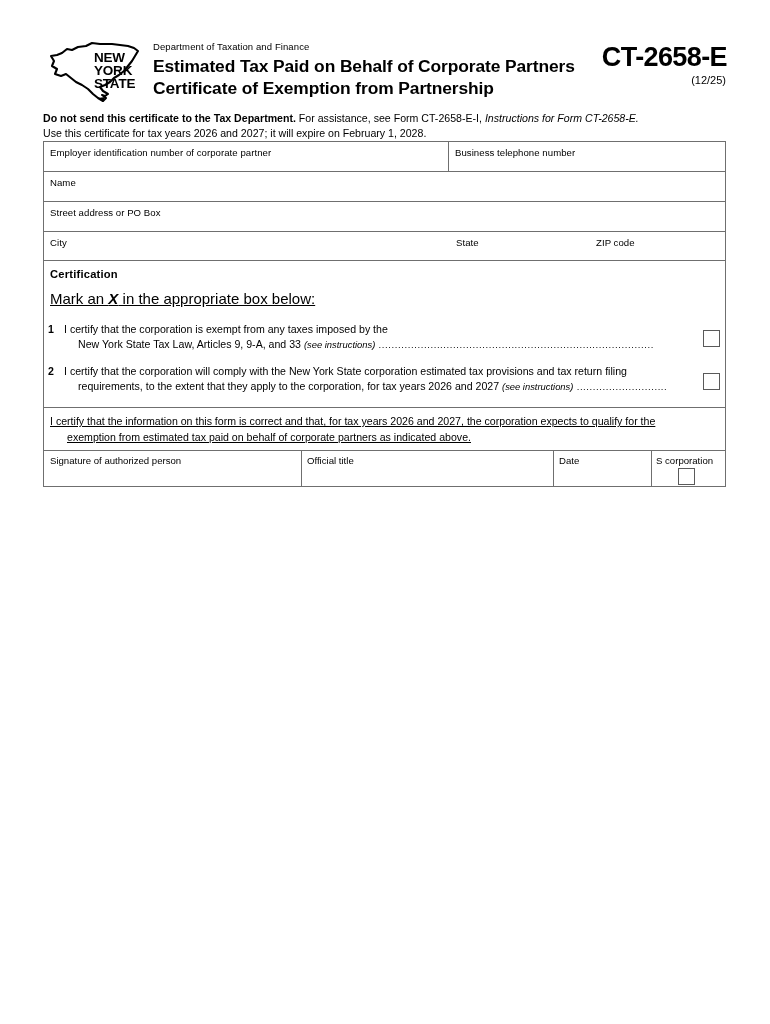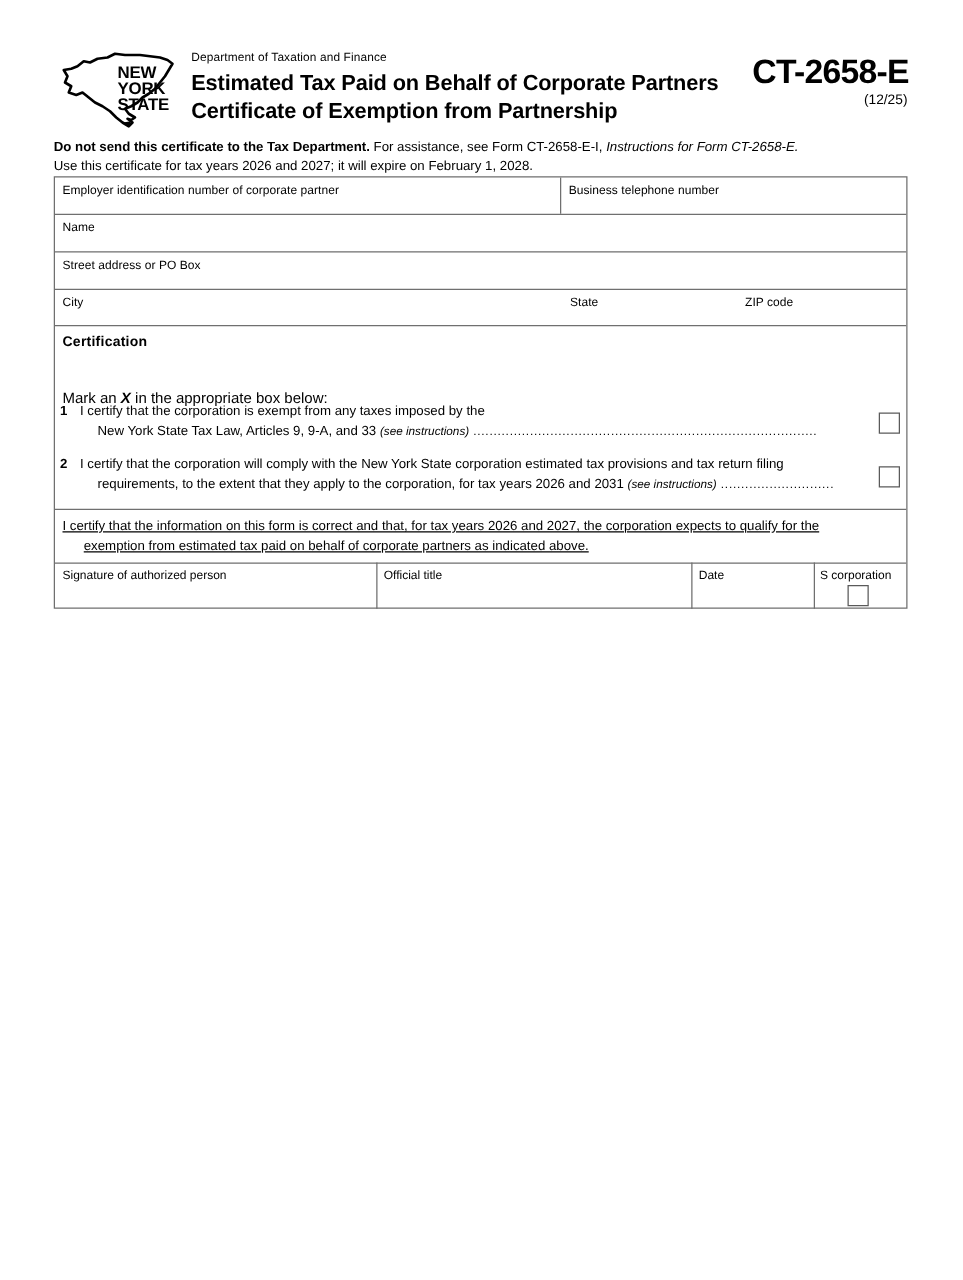--- a/index.html
+++ b/index.html
@@ -128,22 +128,23 @@
     position: absolute;
     left: 6px;
     top: 126px;
     font-size: 11.2px;
     font-weight: bold;
     letter-spacing: 0.2px;
   }
   .cert-instruct {
     position: absolute;
     left: 6px;
-    top: 169px;
-    font-size: 12px;
+    top: 148px;
+    font-size: 15px;
+    text-decoration: underline;
   }
   .cert-instruct i { font-style: italic; font-weight: bold; }
 
   .cert-item {
     position: absolute;
     left: 4px;
     width: 672px;
     font-size: 10.6px;
     line-height: 15px;
   }
@@ -282,21 +283,21 @@
         <span>I certify that the corporation is exempt from any taxes imposed by the</span>
         <span class="indent"><span>New York State Tax Law, Articles 9, 9-A, and 33 </span><i>(see instructions)</i><span class="leader"> .....................................................................................</span></span>
       </div>
     </div>
     <div class="checkbox" style="left:659px; top:188px"></div>
 
     <div class="cert-item" style="top:222px">
       <div class="cert-num">2</div>
       <div class="cert-text">
         <span>I certify that the corporation will comply with the New York State corporation estimated tax provisions and tax return filing</span>
-        <span class="indent"><span>requirements, to the extent that they apply to the corporation, for tax years 2026 and 2031 </span><i>(see instructions)</i><span class="leader"> ............................</span></span>
+        <span class="indent"><span>requirements, to the extent that they apply to the corporation, for tax years 2026 and 2027 </span><i>(see instructions)</i><span class="leader"> ............................</span></span>
       </div>
     </div>
     <div class="checkbox" style="left:659px; top:231px"></div>
 
     <div class="attest">
       <span>I certify that the information on this form is correct and that, for tax years 2026 and 2027, the corporation expects to qualify for the</span>
       <span class="indent">exemption from estimated tax paid on behalf of corporate partners as indicated above.</span>
     </div>
 
     <div class="sig-label" style="left:6px; top:313px">Signature of authorized person</div>

